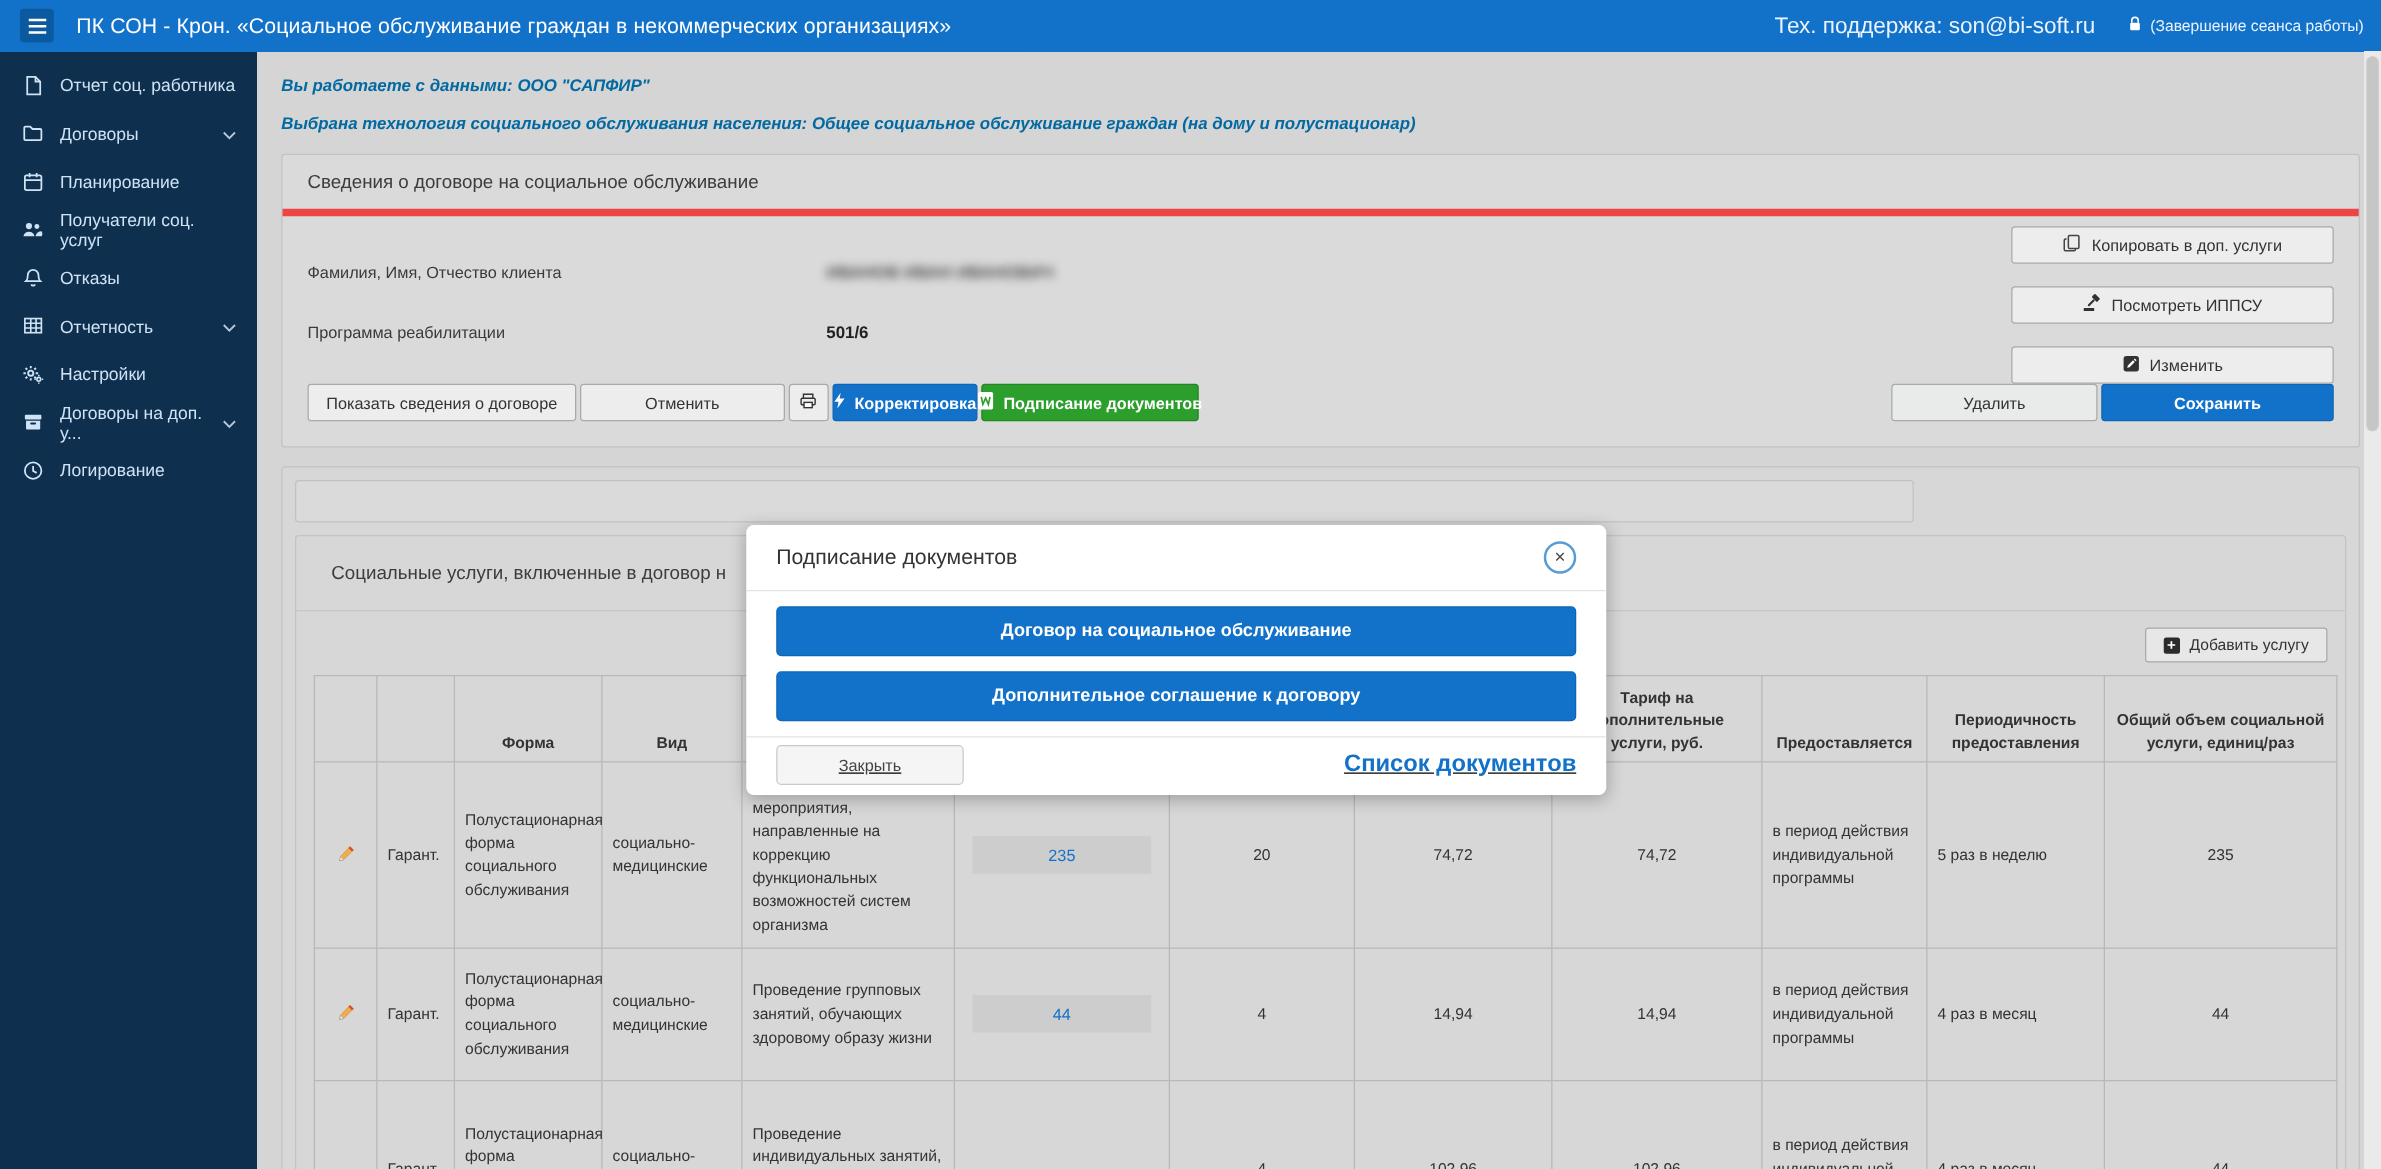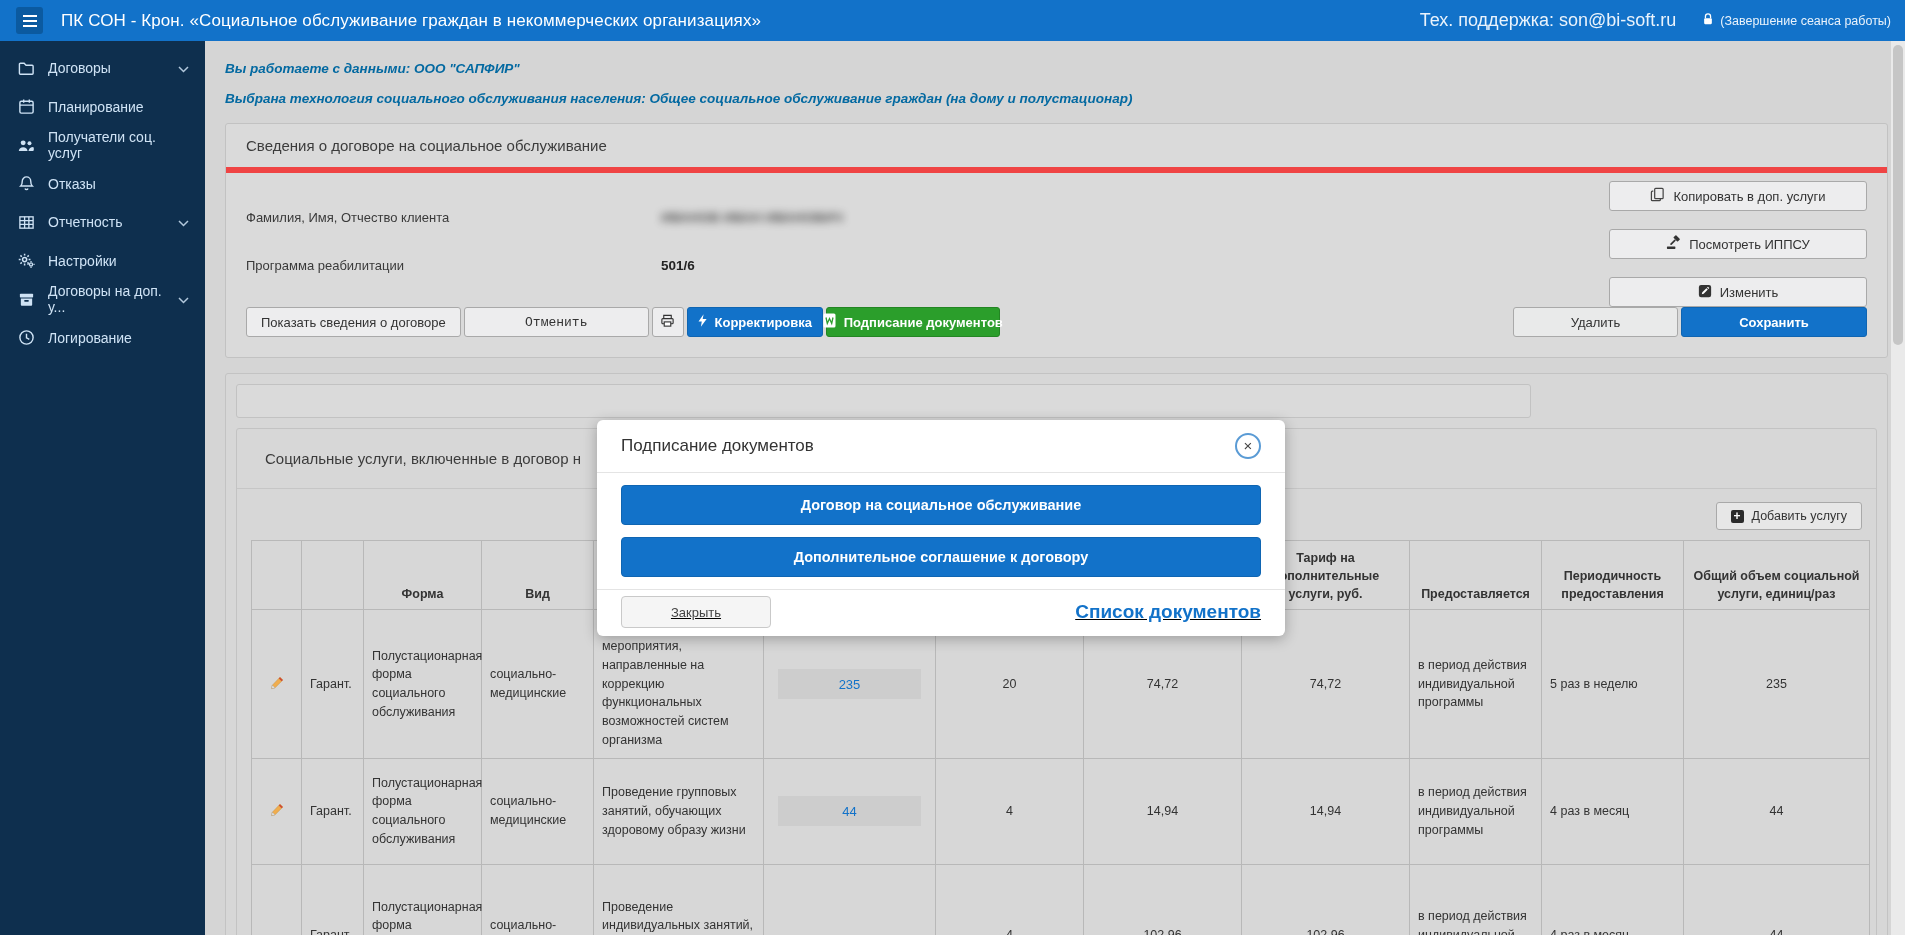--- a/index.html
+++ b/index.html
@@ -42,23 +42,23 @@
 
   .side-btn-col { position:absolute; top:8px; right:20px; width:258px; display:flex; flex-direction:column; gap:18px; }
   .btn { display:inline-flex; align-items:center; justify-content:center; gap:8px; border:1px solid #a9a9a9;
     background:#ededee; color:#333; font-size:13px; height:30px; border-radius:3px; cursor:pointer;
     font-family:inherit; padding:0 14px; white-space:nowrap; }
   .btn.blue { background:#1272c9; border-color:#0f65b2; color:#fff; font-weight:700; }
   .btn.green { background:#2b9e2b; border-color:#238523; color:#fff; font-weight:700; }
 
   .action-row { display:flex; gap:3px; margin-top:18px; }
   .action-row .spacer { margin-left:auto; }
-  .w-cancel { width:185px;font-family:Liberation Mono, monospace; }
+  .w-cancel { width:164px; }
   .w-print { width:32px; padding:0; }
-  .w-corr { width:136px; }
+  .w-corr { width:116px; }
   .w-sign { width:174px; }
   .w-del { width:165px; background:#e9eaea; }
   .w-save { width:186px; }
 
   
   .outer-section { margin-top:15px; border:1px solid #c3c3c3; background:#d7d7d7; border-radius:3px;
     padding:10px; height:600px; }
   .collapsed-bar { height:34px; width:1295px; border:1px solid #c2c2c2; background:#dadada; border-radius:3px; }
   .services-panel { margin-top:10px; border:1px solid #c3c3c3; background:#d7d7d7; border-radius:3px; }
   .services-head { padding:21px 28px; font-size:15px; color:#3c3c3c; border-bottom:1px solid #c6c6c6; }
@@ -118,20 +118,29 @@
             <path d="M4 7 V5 a3 3 0 0 1 6 0 V7" fill="none" stroke="#fff" stroke-width="1.5"></path>
             <rect x="2.5" y="7" width="9" height="7" rx="1.2" fill="#fff"></rect>
           </svg>
       </span>
       <span>(Завершение сеанса работы)</span>
     </div>
   </div>
 </div>
 
 <div class="sidebar">
+  <div class="side-item">
+    <span class="ic">
+        <svg width="17" height="17" viewBox="0 0 18 18" fill="none" stroke="currentColor" stroke-width="1.5">
+          <path d="M4 1.5 h7 l4 4 V16.5 H4 Z"></path>
+          <path d="M11 1.5 V5.5 h4"></path>
+        </svg>
+      </span>
+    <span>Отчет соц. работника</span>
+  </div>
   <div class="side-item">
     <span class="ic">
         <svg width="17" height="17" viewBox="0 0 18 18" fill="none" stroke="currentColor" stroke-width="1.5">
           <path d="M1.5 4.5 a1 1 0 0 1 1-1 h4 l2 2 h6.5 a1 1 0 0 1 1 1 v7.5 a1 1 0 0 1 -1 1 H2.5 a1 1 0 0 1 -1-1 Z"></path>
         </svg>
       </span>
     <span>Договоры</span>
     <span class="chevron"><svg width="11" height="7" viewBox="0 0 11 7" fill="none" stroke="currentColor" stroke-width="1.5">
           <path d="M1 1 L5.5 5.5 L10 1"></path>
         </svg></span>

